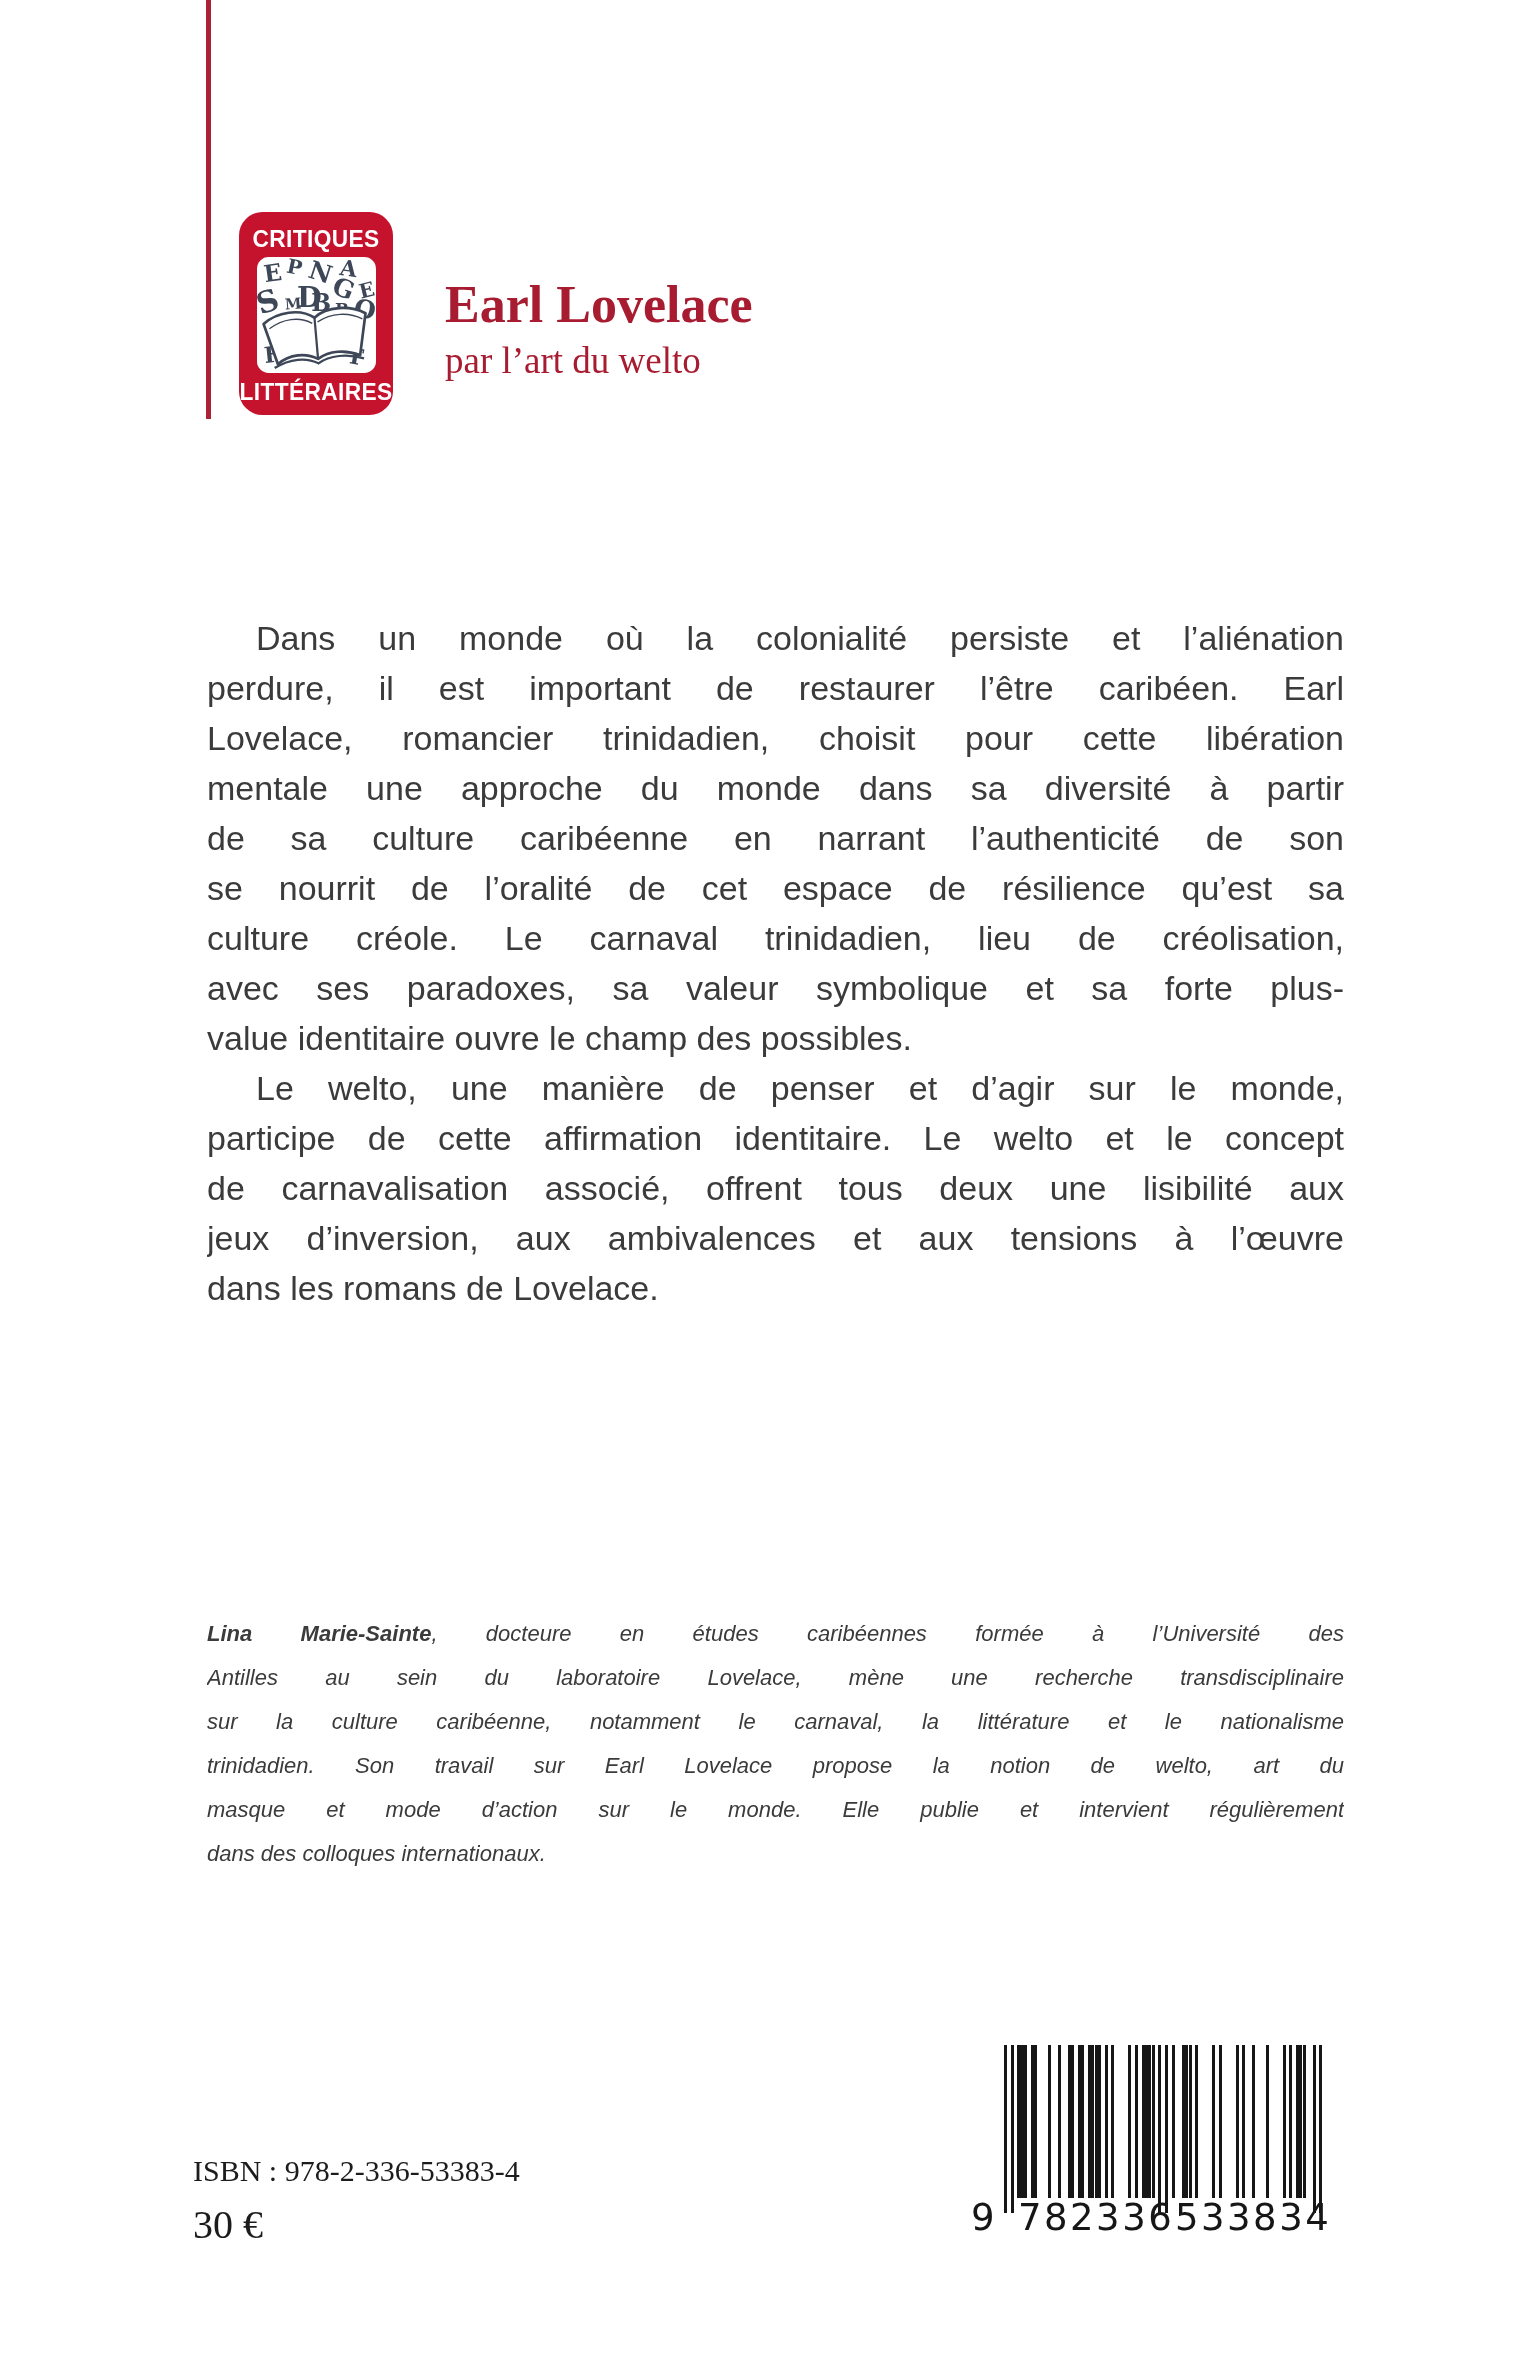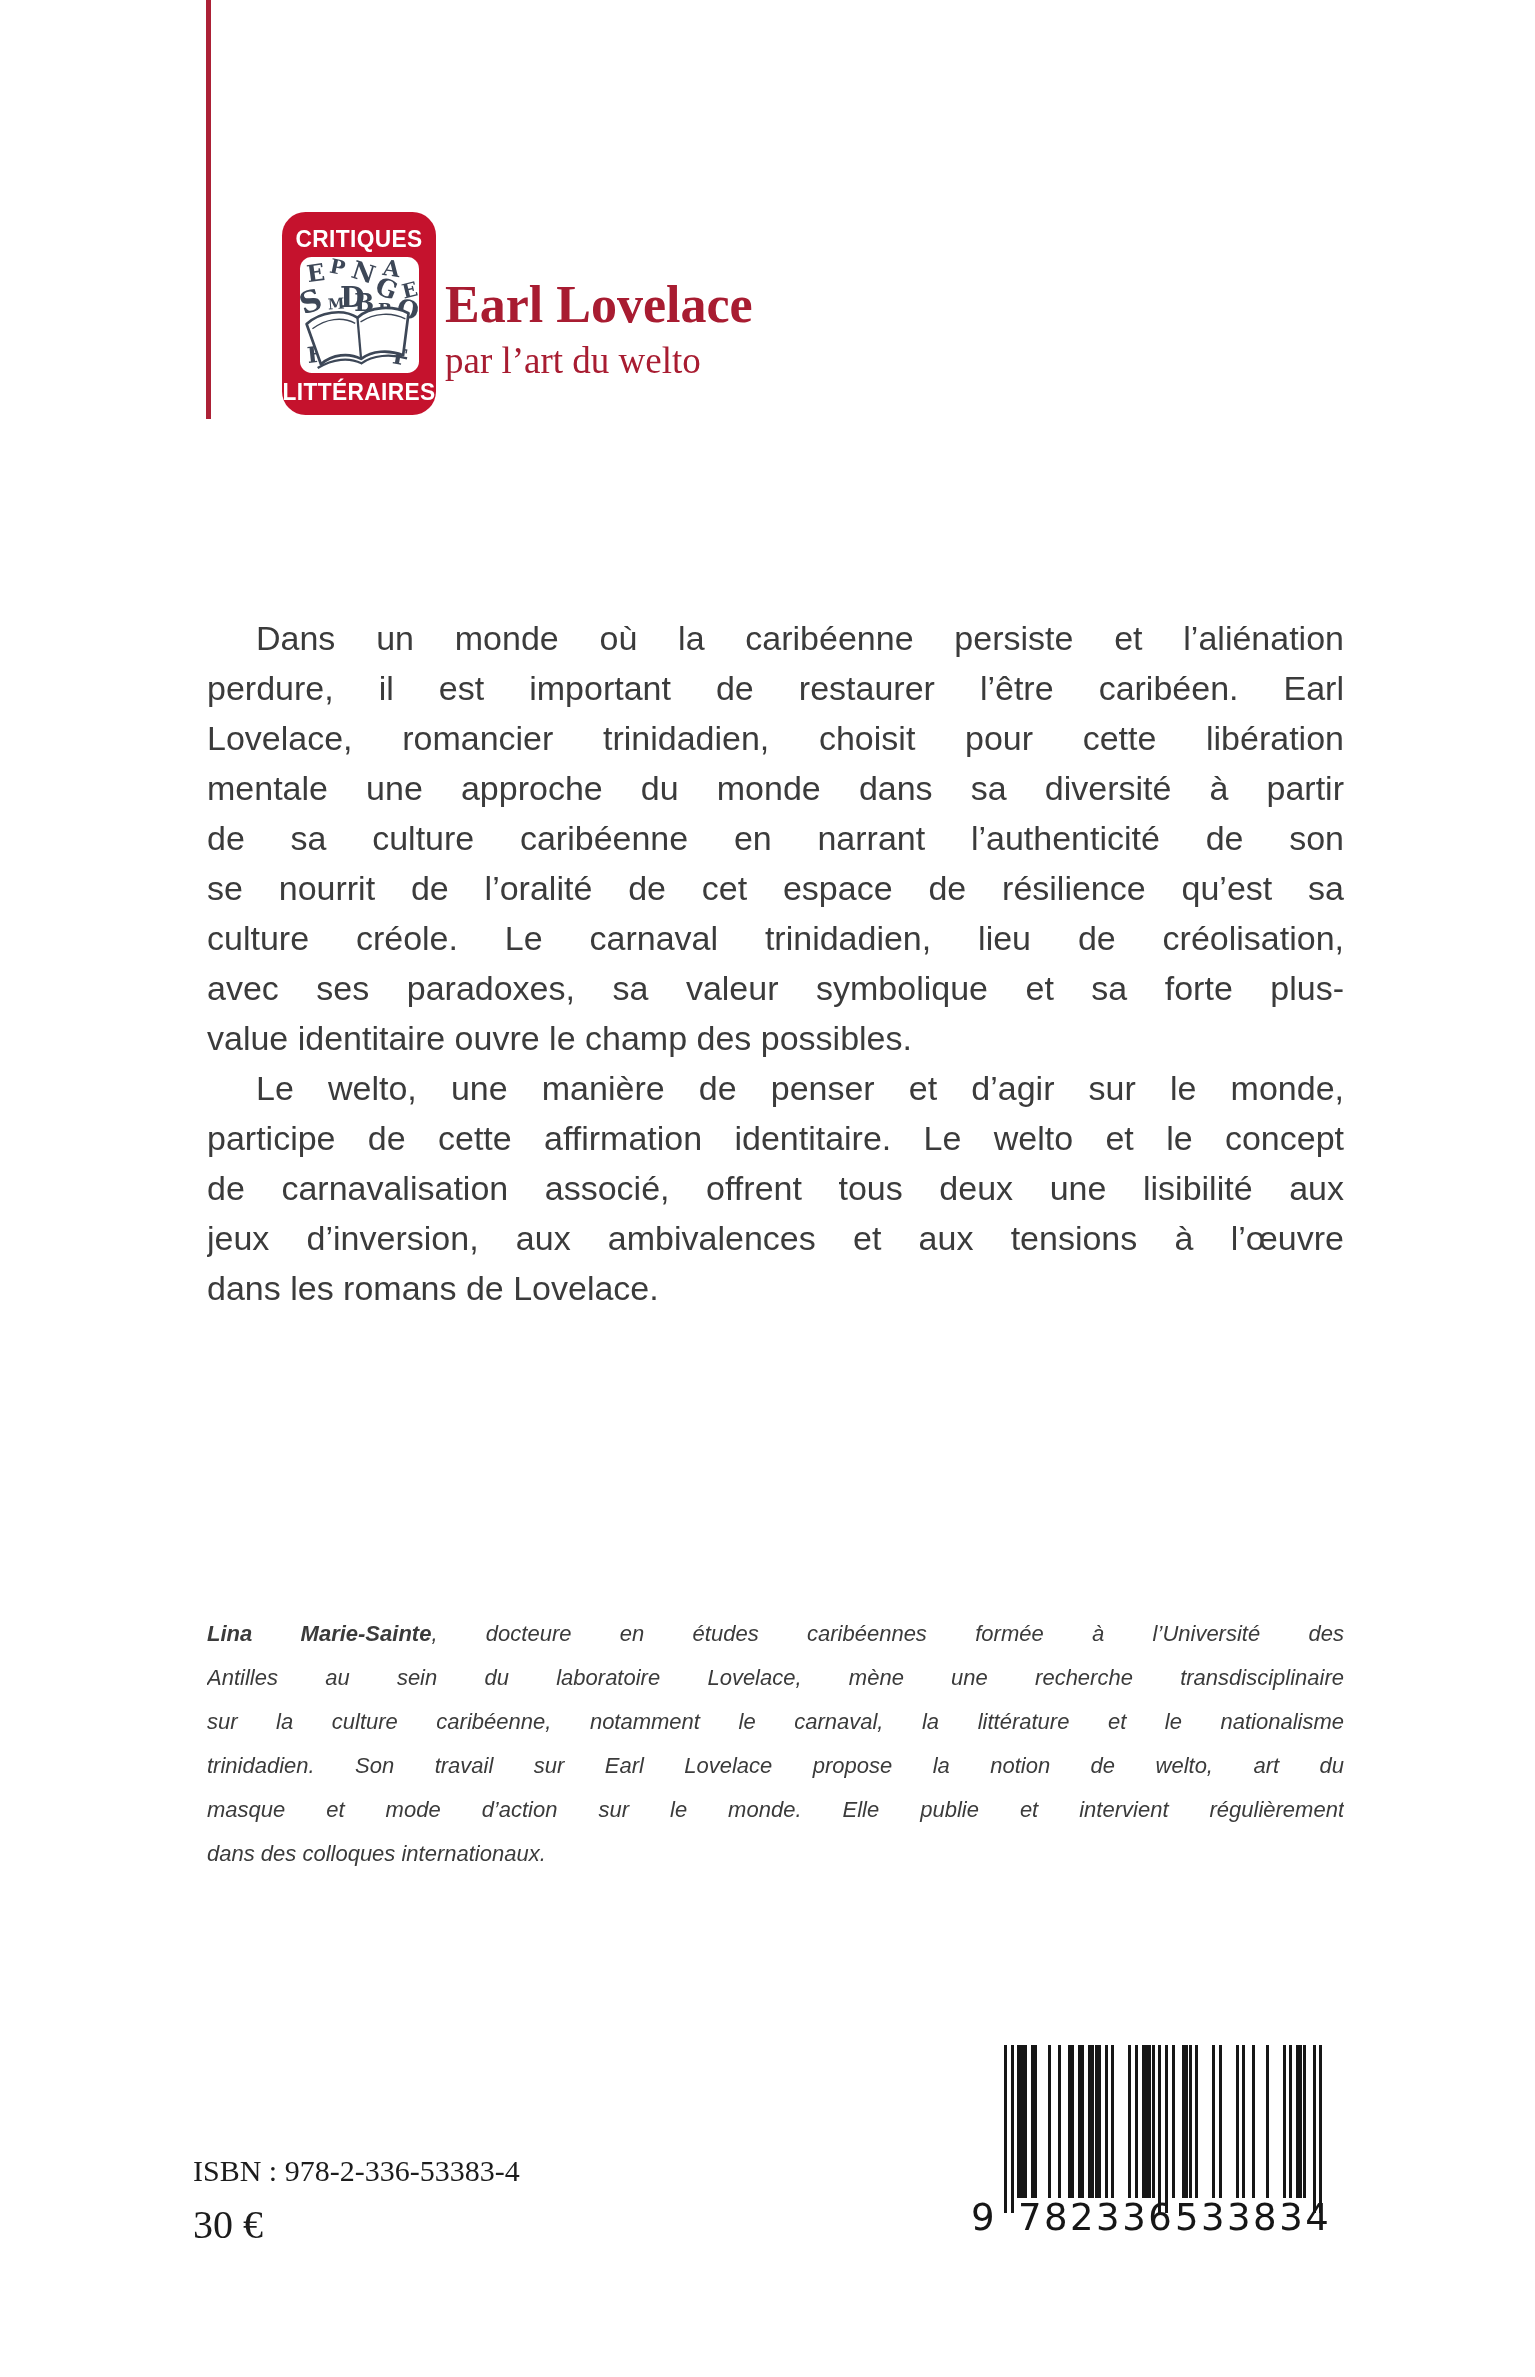--- a/index.html
+++ b/index.html
@@ -8,21 +8,21 @@
   }
   *{margin:0;padding:0;box-sizing:border-box;}
   html,body{background:#fff;}
   .page{position:relative;width:1535px;height:2377px;background:#fff;overflow:hidden;
         font-family:"Liberation Sans",sans-serif;}
   
   .accent-line{position:absolute;left:206px;top:0;width:5px;height:419px;background:var(--line_red);}
   
   .logo{position:absolute;left:239px;top:212px;width:154px;height:203px;background:var(--logo_red);
         border-radius:23.5px;display:flex;flex-direction:column;align-items:center;
-        justify-content:space-between;padding:13.4px 6.7px 10px;margin-left:43px;}
+        justify-content:space-between;padding:13.4px 6.7px 10px;}
   .logo-word{color:#fff;font-weight:bold;font-size:22.7px;letter-spacing:0.4px;white-space:nowrap;
         font-family:"Liberation Sans",sans-serif;transform:scaleY(1.08);}
   .logo-art{position:relative;width:119px;height:116px;background:#fff;border-radius:11.7px;overflow:hidden;}
   .sl{position:absolute;color:var(--ink);font-family:"DejaVu Serif",serif;font-weight:bold;line-height:1;}
   .s1{left:6%;top:4%;font-size:23.5px;transform:rotate(-8deg);}
   .s2{left:26%;top:0;font-size:20px;transform:rotate(12deg);}
   .s3{left:44%;top:2%;font-size:25px;transform:rotate(18deg);}
   .s4{left:70%;top:0;font-size:22px;transform:rotate(8deg);}
   .s5{left:34%;top:22%;font-size:28.5px;}
   .s6{left:64%;top:16%;font-size:25px;transform:rotate(22deg);}
@@ -100,21 +100,21 @@
     </div>
     <div class="logo-word">LITTÉRAIRES</div>
   </div>
 
   <div class="title">Earl Lovelace</div>
   <div class="subtitle">
     <div>par l’art du welto</div>
   </div>
 
   <div class="synopsis">
-    <div class="jl ind">Dans un monde où la caribéenne persiste et l’aliénation</div>
+    <div class="jl ind">Dans un monde où la colonialité persiste et l’aliénation</div>
     <div class="jl">perdure, il est important de restaurer l’être caribéen. Earl</div>
     <div class="jl">Lovelace, romancier trinidadien, choisit pour cette libération</div>
     <div class="jl">mentale une approche du monde dans sa diversité à partir</div>
     <div class="jl">de sa culture caribéenne en narrant l’authenticité de son</div>
     <div class="jl">se nourrit de l’oralité de cet espace de résilience qu’est sa</div>
     <div class="jl">culture créole. Le carnaval trinidadien, lieu de créolisation,</div>
     <div class="jl">avec ses paradoxes, sa valeur symbolique et sa forte plus-</div>
     <div class="jl-last">value identitaire ouvre le champ des possibles.</div>
     <div class="jl ind">Le welto, une manière de penser et d’agir sur le monde,</div>
     <div class="jl">participe de cette affirmation identitaire. Le welto et le concept</div>

